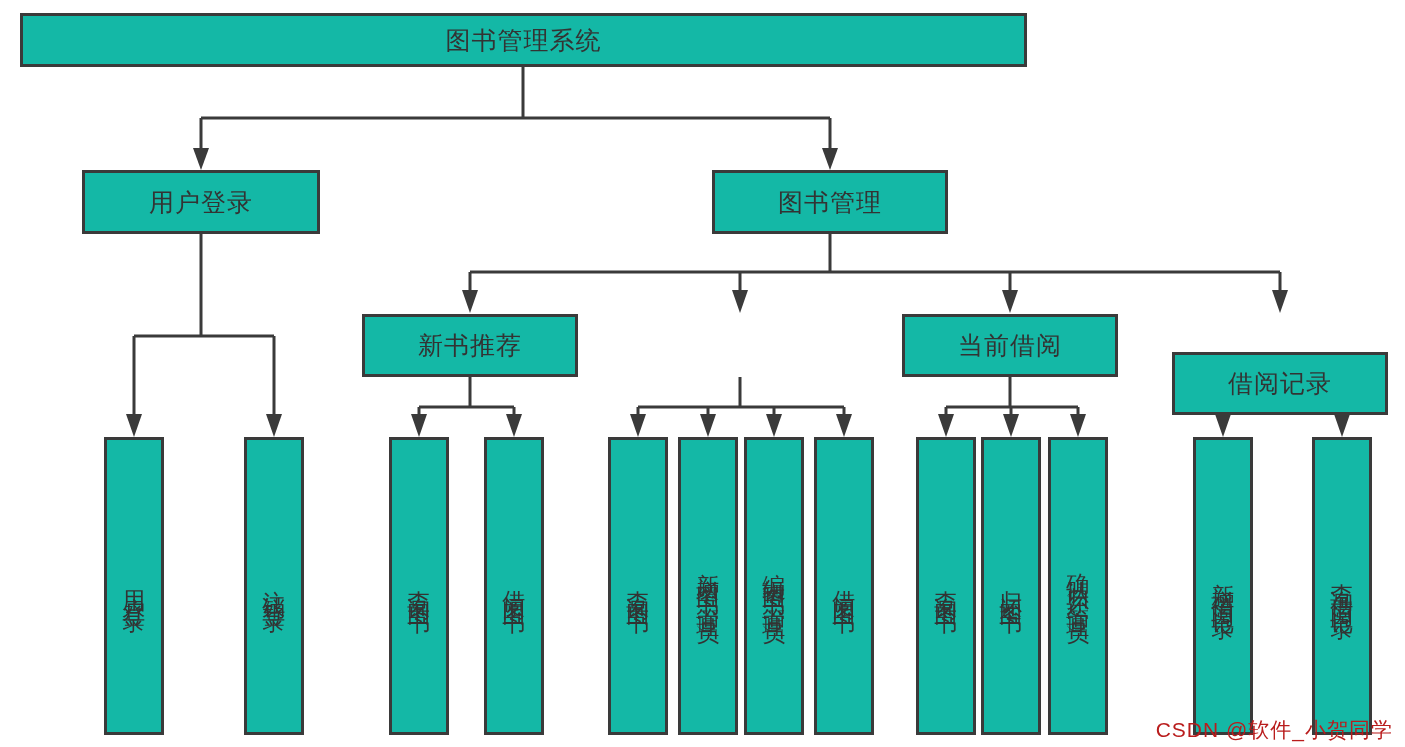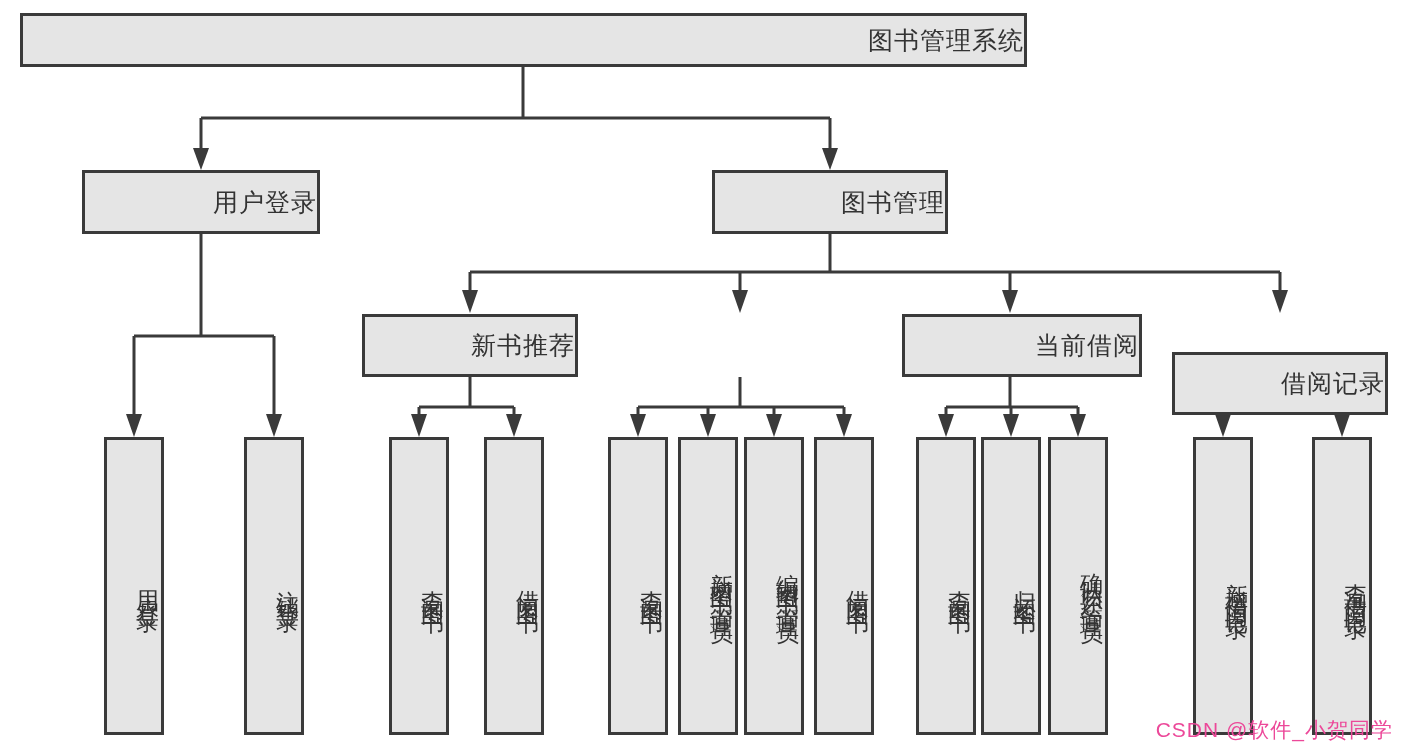--- a/index.html
+++ b/index.html
@@ -15,25 +15,25 @@
     position: absolute;
     left: 0; top: 0;
     width: 1405px; height: 747px;
     z-index: 1;
   }
   .ln { stroke: #3a3a3a; stroke-width: 3; fill: none; }
   .ah { fill: #3a3a3a; stroke: none; }
   .node {
     position: absolute;
     box-sizing: border-box;
-    background: #e5e5e5;
+    background: #14b8a6;
     border: 3px solid #3a3a3a;
     display: flex;
     align-items: center;
-    justify-content: flex-end;
+    justify-content: center;
     z-index: 2;
   }
   .h-label {
     font-size: 25px;
     color: #333333;
     letter-spacing: 1px;
     white-space: nowrap;
   }
   .v-label {
     writing-mode: vertical-rl;
@@ -42,21 +42,21 @@
     letter-spacing: 7px;
     line-height: 1.15;
     color: #333333;
   }
   .watermark {
     position: absolute;
     right: 12px;
     bottom: 3px;
     font-size: 21px;
     letter-spacing: 1px;
-    color: #ec4899;
+    color: #b91c1c;
     z-index: 5;
     white-space: nowrap;
   }
 </style>
 </head>
 <body>
 
 <div id="canvas">
 
   <svg id="wires" viewBox="0 0 1405 747" xmlns="http://www.w3.org/2000/svg">
@@ -116,21 +116,21 @@
   <div class="node" style="left:82px;top:170px;width:238px;height:64px;">
     <span class="h-label">用户登录</span>
   </div>
   <div class="node" style="left:712px;top:170px;width:236px;height:64px;">
     <span class="h-label">图书管理</span>
   </div>
 
   <div class="node" style="left:362px;top:314px;width:216px;height:63px;">
     <span class="h-label">新书推荐</span>
   </div>
-  <div class="node" style="left:902px;top:314px;width:240px;height:63px;">
+  <div class="node" style="left:902px;top:314px;width:216px;height:63px;">
     <span class="h-label">当前借阅</span>
   </div>
   <div class="node" style="left:1172px;top:314px;width:216px;height:63px;margin-top:38px;">
     <span class="h-label">借阅记录</span>
   </div>
 
   <div class="node" style="left:104px;top:437px;width:60px;height:298px;">
     <span class="v-label">用户登录</span>
   </div>
   <div class="node" style="left:244px;top:437px;width:60px;height:298px;">

